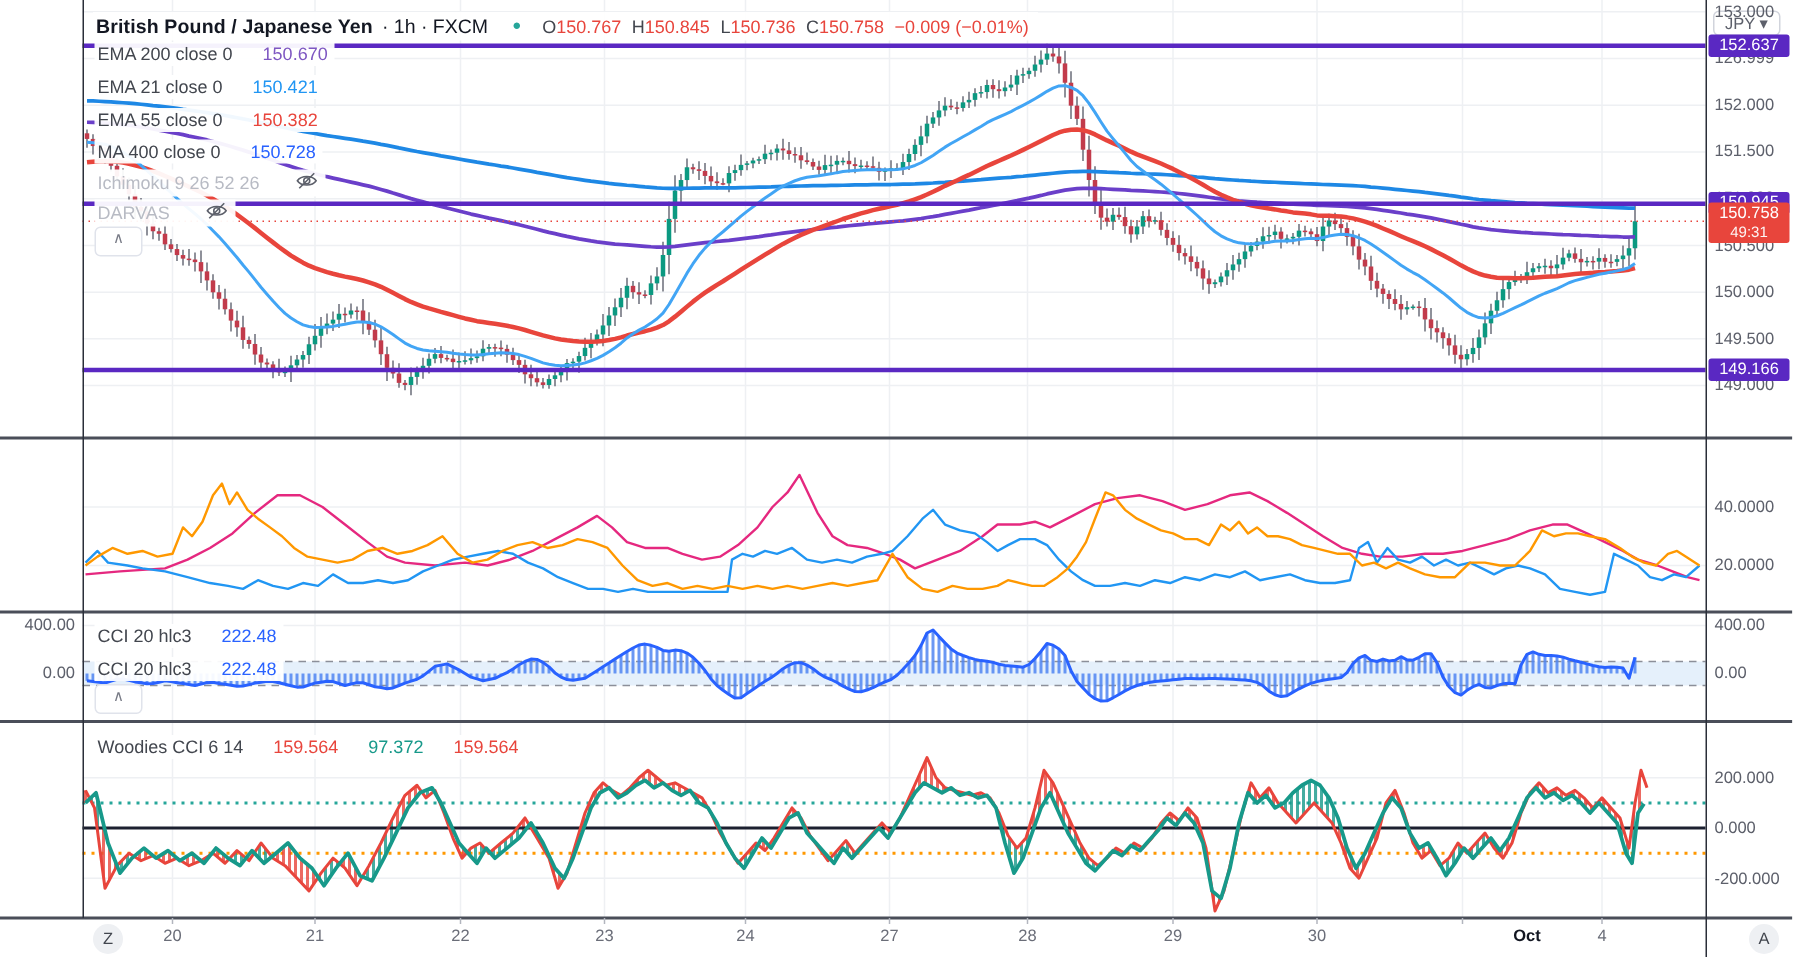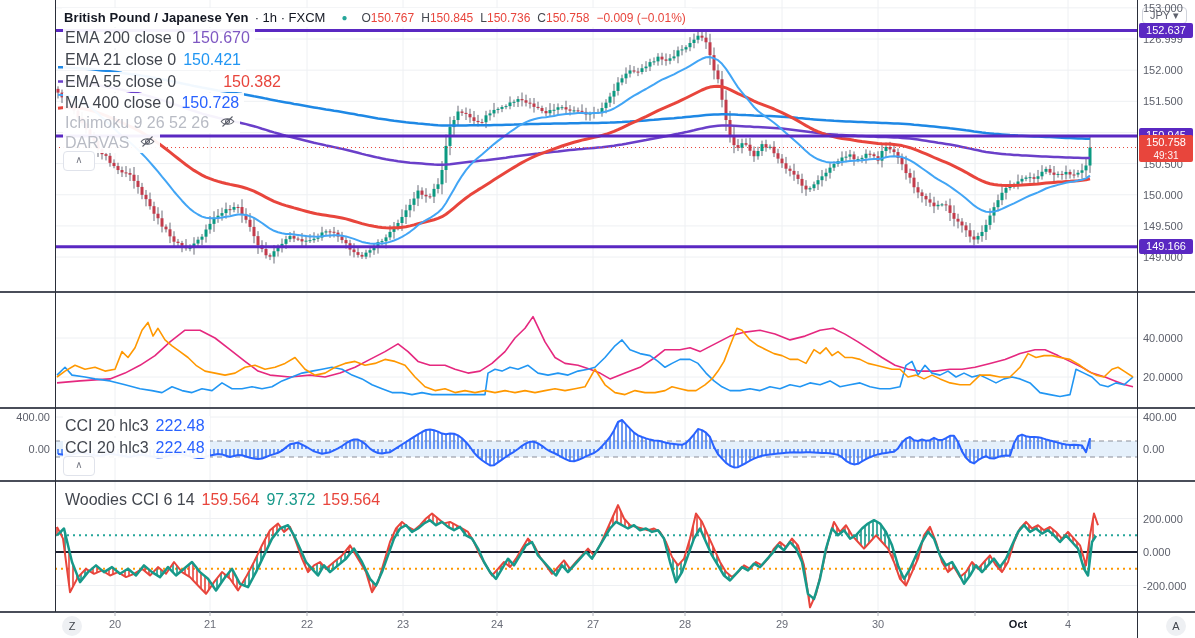--- a/index.html
+++ b/index.html
@@ -8,21 +8,21 @@
   #chart{position:absolute;left:0;top:0;}
   .ov{position:absolute;left:0;top:0;width:1195px;height:638px;pointer-events:none;}
   .ov *{pointer-events:auto;}
   #header{position:absolute;left:62px;top:8px;display:flex;align-items:center;gap:6px;
           background:rgba(255,255,255,.92);padding:2px 6px 2px 2px;font-size:13px;color:#131722;}
   .title{font-weight:700;letter-spacing:.1px;}
   .dot{font-size:10px;line-height:10px;margin:0 8px 0 10px;}
   .ohlc{display:flex;gap:7px;font-size:12px;}
   .ohlc .k{color:#42464e;}
   .ohlc .v{font-weight:400;}
-  .lrow{position:absolute;display:flex;align-items:center;gap:7px;font-size:16px;
+  .lrow{position:absolute;display:flex;align-items:center;gap:20px;font-size:12px;
         background:rgba(255,255,255,.94);padding:1px 5px 1px 2px;color:#42464e;white-space:nowrap;text-align:right;}
   .lrow .lv{font-weight:400;}
   .ghost{color:#b8bbc4;}
   .collapse-btn{position:absolute;width:30px;height:18px;border:1px solid #e0e3eb;border-radius:4px;
         background:#fff;color:#787b86;font-size:10px;line-height:16px;text-align:center;}
   .tick{position:absolute;font-size:11px;color:#5d606b;white-space:nowrap;}
   .ltick{position:absolute;width:50px;text-align:right;font-size:11px;color:#5d606b;}
   .badge{position:absolute;left:1139px;width:54px;height:15px;color:#fff;font-size:11px;
          text-align:center;line-height:15px;border-radius:2px;}
   .badge2{position:absolute;left:1139px;width:54px;height:27px;color:#fff;font-size:11px;
@@ -1160,21 +1160,21 @@
   <div class="lrow" style="left:63px;top:28px;">
     <span>EMA 200 close 0</span>
     <span class="lv" style="color: rgb(126, 87, 194);">150.670</span>
   </div>
   <div class="lrow" style="left:63px;top:50px;">
     <span>EMA 21 close 0</span>
     <span class="lv" style="color: rgb(33, 150, 243);">150.421</span>
   </div>
   <div class="lrow" style="left:63px;top:72px;">
     <span>EMA 55 close 0</span>
-    <span class="lv" style="color: rgb(232, 69, 60); margin-left: 40px;">150.382</span>
+    <span class="lv" style="color: rgb(232, 69, 60);">150.382</span>
   </div>
   <div class="lrow" style="left:63px;top:93px;">
     <span>MA 400 close 0</span>
     <span class="lv" style="color: rgb(41, 98, 255);">150.728</span>
   </div>
   <div class="lrow ghost" style="left:63px;top:113px;">
     <span class="ghost">Ichimoku 9 26 52 26</span>
     <span class="eye">
       <svg width="15" height="13" viewBox="0 0 24 20">
             <path d="M2 10 C6 4 18 4 22 10 C18 16 6 16 2 10 Z" fill="none" stroke="#5d606b" stroke-width="1.7"></path>

